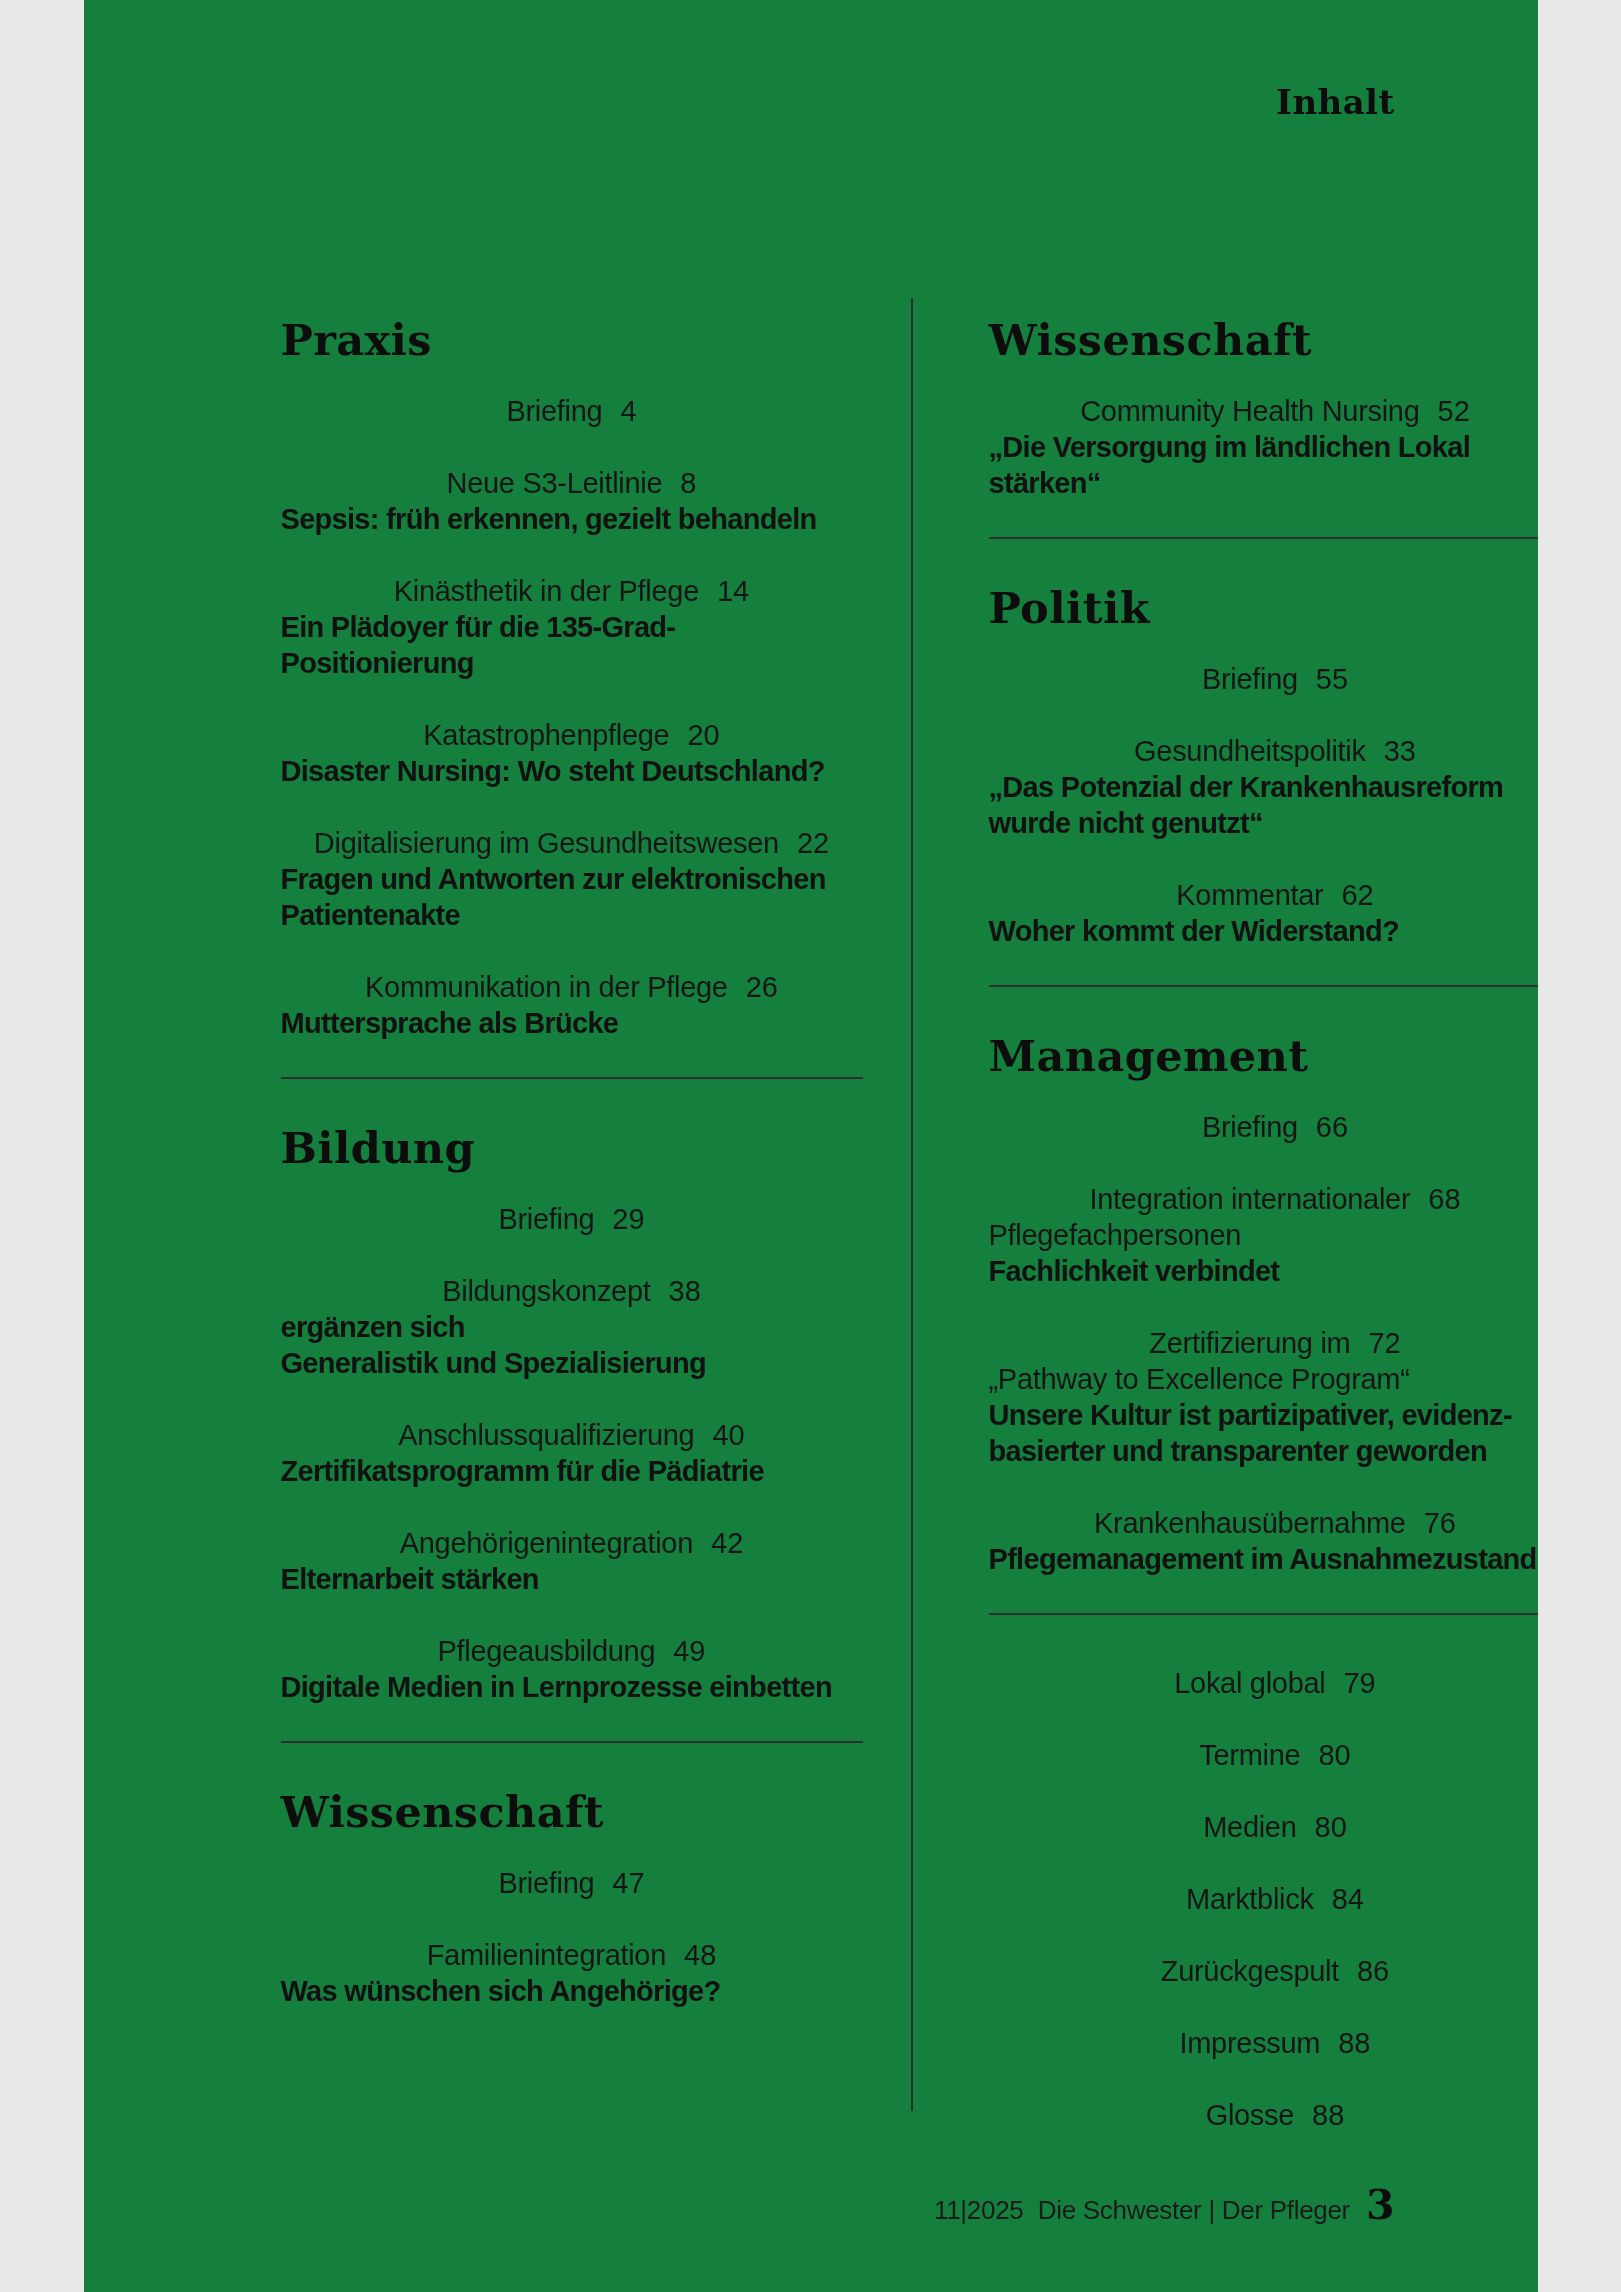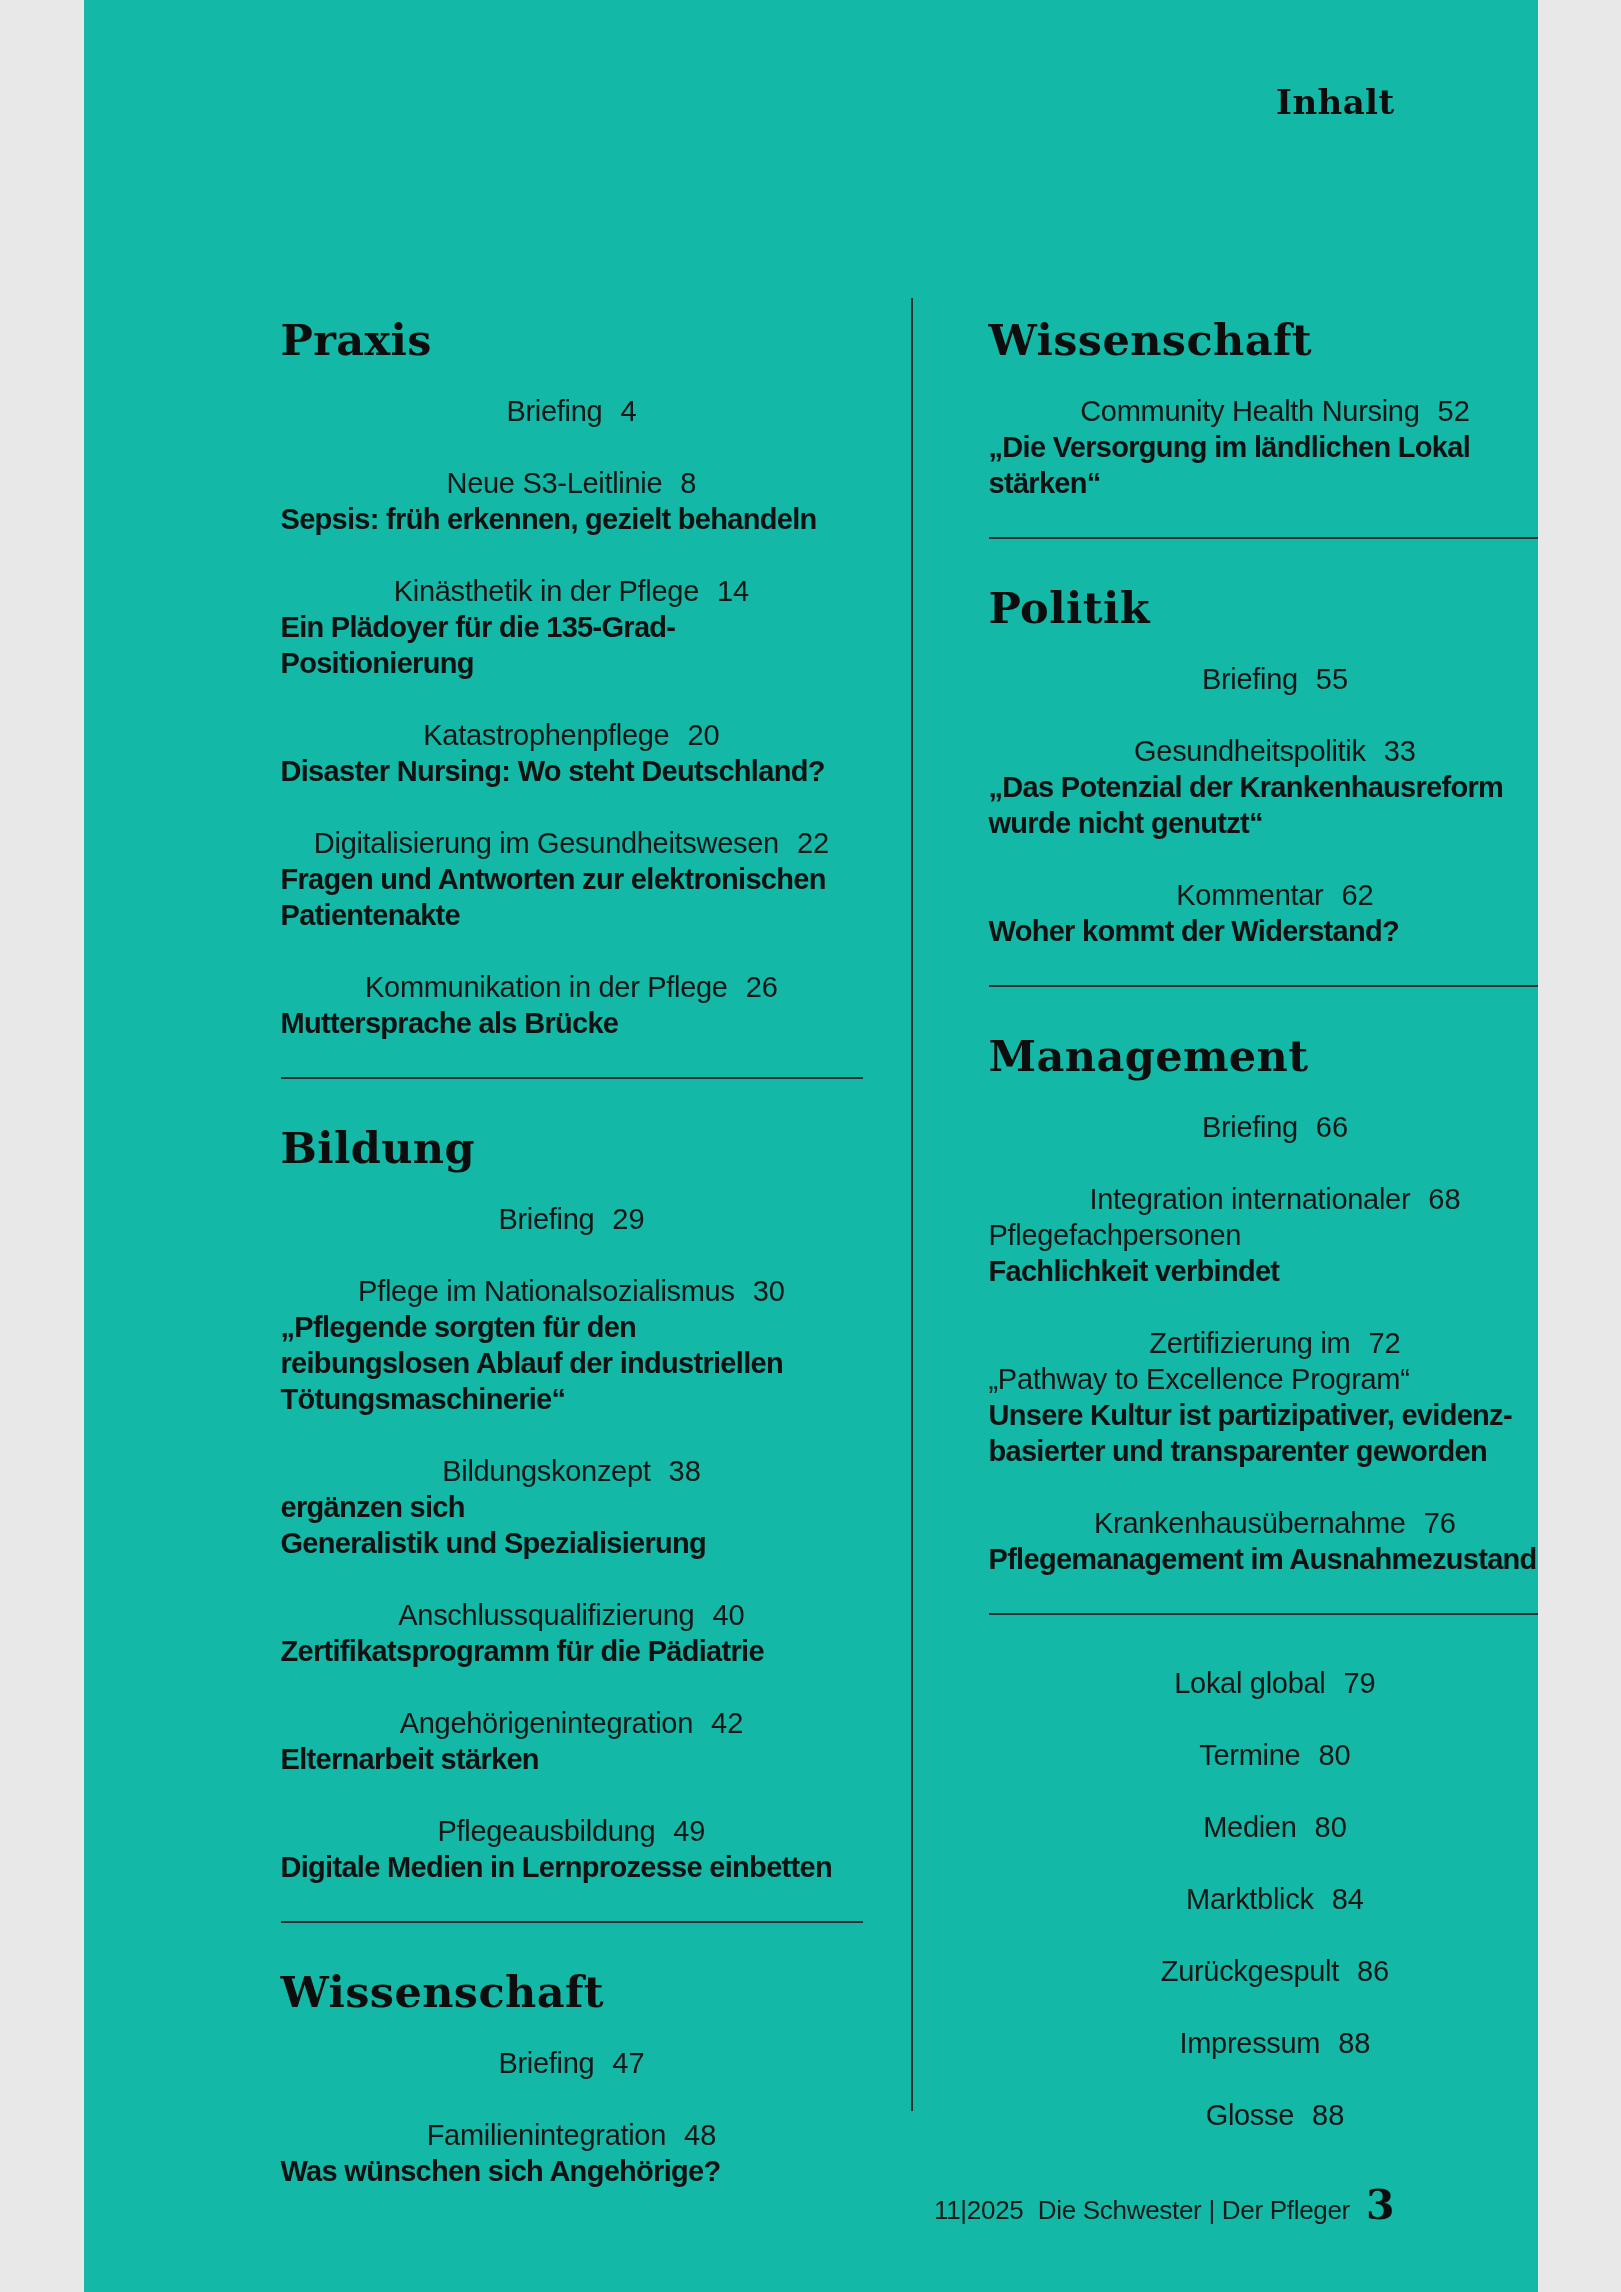--- a/index.html
+++ b/index.html
@@ -1,20 +1,20 @@
 <!DOCTYPE html>
 <html style="font-size:14.3px"><head>
 <meta charset="utf-8">
 <style>
   html,body { margin:0; padding:0; background:#e8e8e8; }
   .page {
     position:relative;
     width:1454px; height:2293px;
     margin:0 auto;
-    background:#14b8a6;
+    background:#15803d;
     font-family:"Liberation Sans", sans-serif;
     color:#141414;
     overflow:hidden;
   }
 
   
   .inhalt {
     position:absolute; top:84px; right:143px;
     font-family:"DejaVu Serif", serif;
     font-weight:bold; font-size:34px; line-height:36px;
@@ -125,29 +125,20 @@
       <div class="section-divider"></div>
       <h2 class="section-heading">Bildung</h2>
       <div class="entry">
         <div class="line first-line">
           <span class="title">Briefing</span>
           <span class="page-num">29</span>
         </div>
       </div>
       <div class="entry">
         <div class="line first-line">
-          <span class="title">Pflege im Nationalsozialismus</span>
-          <span class="page-num">30</span>
-        </div>
-        <div class="line subtitle">„Pflegende sorgten für den</div>
-        <div class="line subtitle">reibungslosen Ablauf der industriellen</div>
-        <div class="line subtitle">Tötungsmaschinerie“</div>
-      </div>
-      <div class="entry">
-        <div class="line first-line">
           <span class="title">Bildungskonzept</span>
           <span class="page-num">38</span>
         </div>
         <div class="line subtitle">ergänzen sich</div>
         <div class="line subtitle">Generalistik und Spezialisierung</div>
       </div>
       <div class="entry">
         <div class="line first-line">
           <span class="title">Anschlussqualifizierung</span>
           <span class="page-num">40</span>

